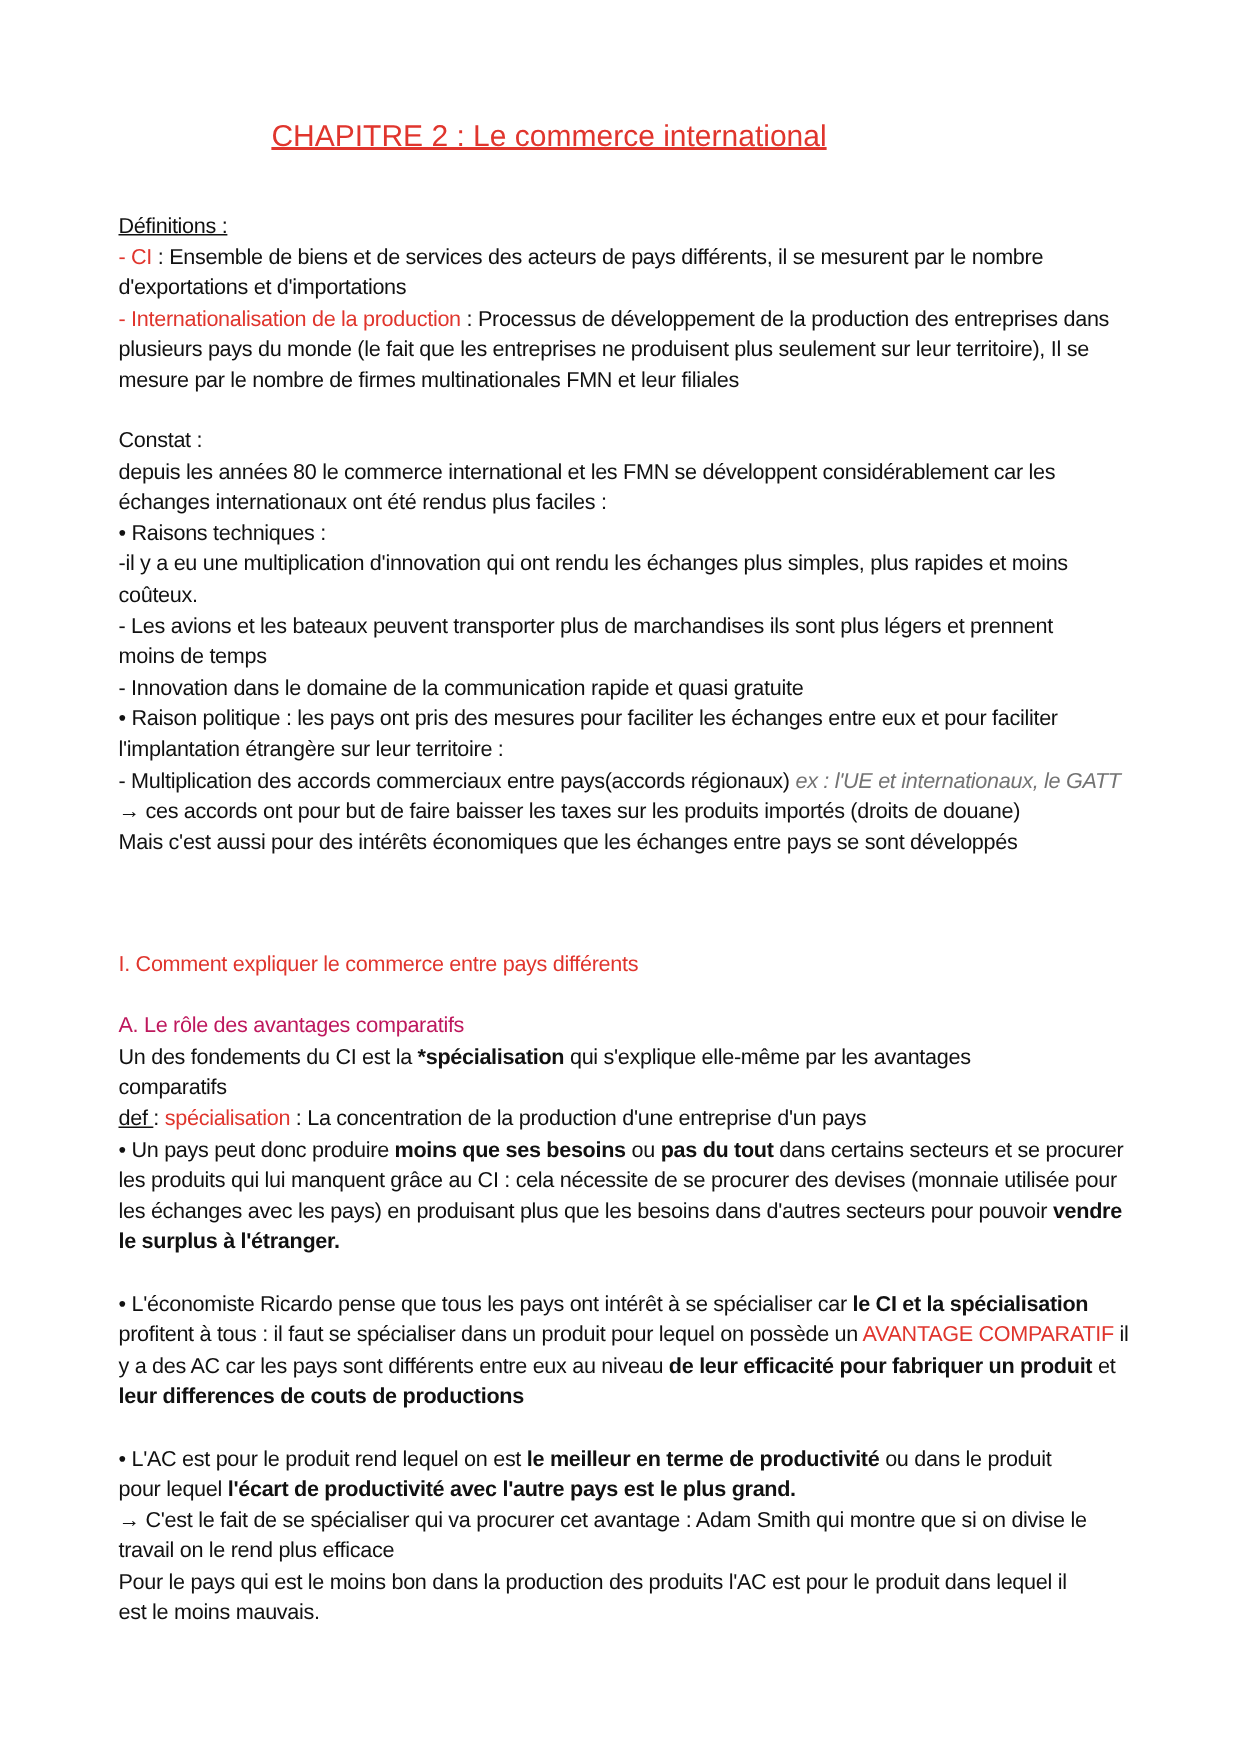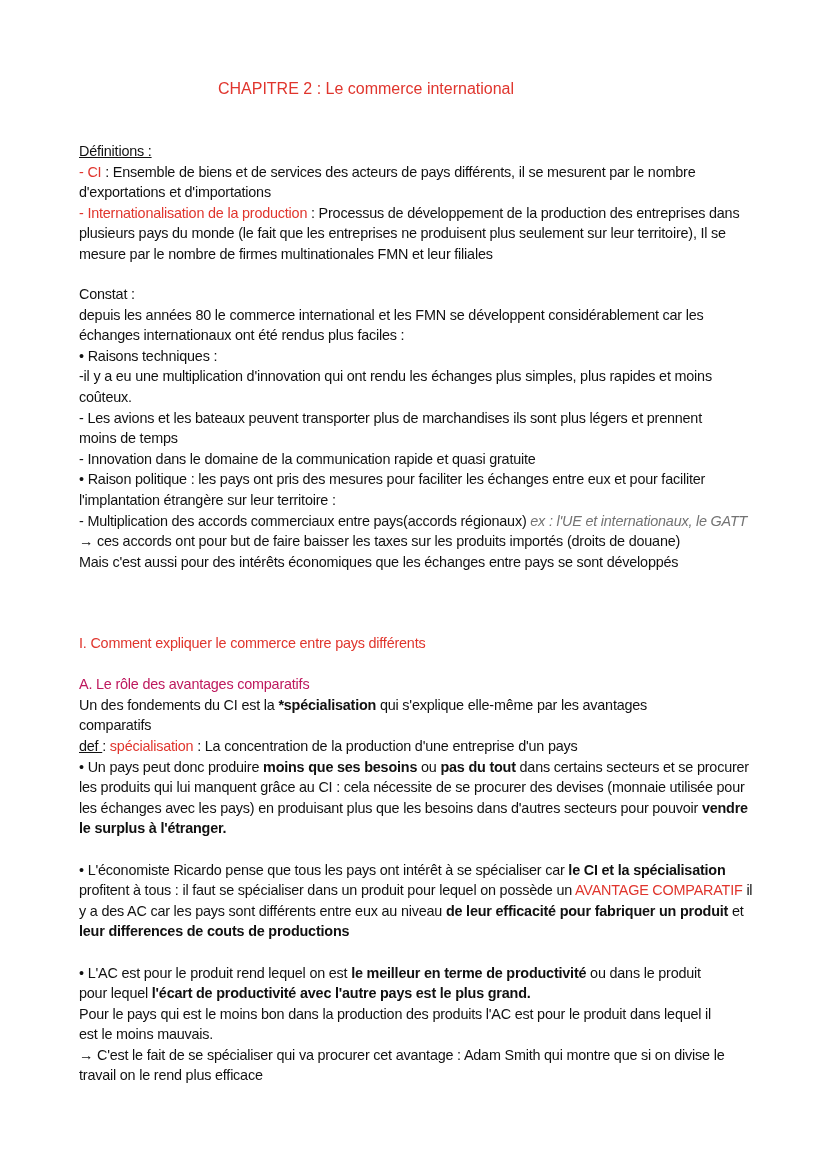--- a/index.html
+++ b/index.html
@@ -1,18 +1,18 @@
 <!DOCTYPE html>
 <html><head>
 <meta charset="utf-8">
 <style>
   html, body { margin: 0; padding: 0; background: #ffffff; }
   body { width: 828px; height: 1171px; position: relative; overflow: hidden;
          font-family: "Liberation Sans", "DejaVu Sans", sans-serif; color: #111111; }
-  .title { position: absolute; left: 0; top: 80px; width: 732px; text-align: center; color: #e0352d; font-size: 16px; }
+  .title { position: absolute; left: 0; top: 80px; width: 732px; text-align: center; color: #e0352d; font-size: 20px; text-decoration: underline; }
   .block { position: absolute; left: 79px; width: 680px; font-size: 14.4px; line-height: 20.6px; letter-spacing: -0.2px; }
   .red { color: #e0352d; }
   .green { color: #737373; font-style: italic; }
   .purple { color: #be185d; }
   .u { text-decoration: underline; }
   b { font-weight: bold; }
   p { margin: 0; }
 </style>
 </head>
 <body>
@@ -41,15 +41,15 @@
   <p class="red">I. Comment expliquer le commerce entre pays différents</p>
   <p style="height:20.6px;"></p>
   <p class="purple">A. Le rôle des avantages comparatifs</p>
   <p style="width:640px;"><span>Un des fondements du CI est la </span><b>*spécialisation</b><span> qui s'explique elle-même par les avantages comparatifs</span></p>
   <p><span class="u">def </span><span>: </span><span class="red">spécialisation</span><span> : La concentration de la production d'une entreprise d'un pays</span></p>
   <p><span>• Un pays peut donc produire </span><b>moins que ses besoins</b><span> ou </span><b>pas du tout</b><span> dans certains secteurs et se procurer les produits qui lui manquent grâce au CI : cela nécessite de se procurer des devises (monnaie utilisée pour les échanges avec les pays) en produisant plus que les besoins dans d'autres secteurs pour pouvoir </span><b>vendre le surplus à l'étranger.</b></p>
   <p style="height:20.6px;"></p>
   <p><span>• L'économiste Ricardo pense que tous les pays ont intérêt à se spécialiser car </span><b>le CI et la spécialisation</b><span> profitent à tous : il faut se spécialiser dans un produit pour lequel on possède un </span><span class="red">AVANTAGE COMPARATIF</span><span> il y a des AC car les pays sont différents entre eux au niveau </span><b>de leur efficacité pour fabriquer un produit</b><span> et </span><b>leur differences de couts de productions</b></p>
   <p style="height:20.6px;"></p>
   <p style="width:640px;"><span>• L'AC est  pour le produit rend lequel on est </span><b>le meilleur en terme de productivité</b><span> ou dans le produit pour lequel </span><b>l'écart de productivité avec l'autre pays est le plus grand.</b></p>
+  <p style="width:660px;">→ C'est  le fait de se spécialiser qui va procurer cet avantage : Adam Smith qui montre que si on divise le travail on le rend plus efficace</p>
   <p style="width:650px;">Pour le pays qui est le moins bon dans la production des produits l'AC est pour le produit dans lequel il est le moins mauvais.</p>
-  <p style="width:660px;">→ C'est  le fait de se spécialiser qui va procurer cet avantage : Adam Smith qui montre que si on divise le travail on le rend plus efficace</p>
 </div>
 
 </body></html>

